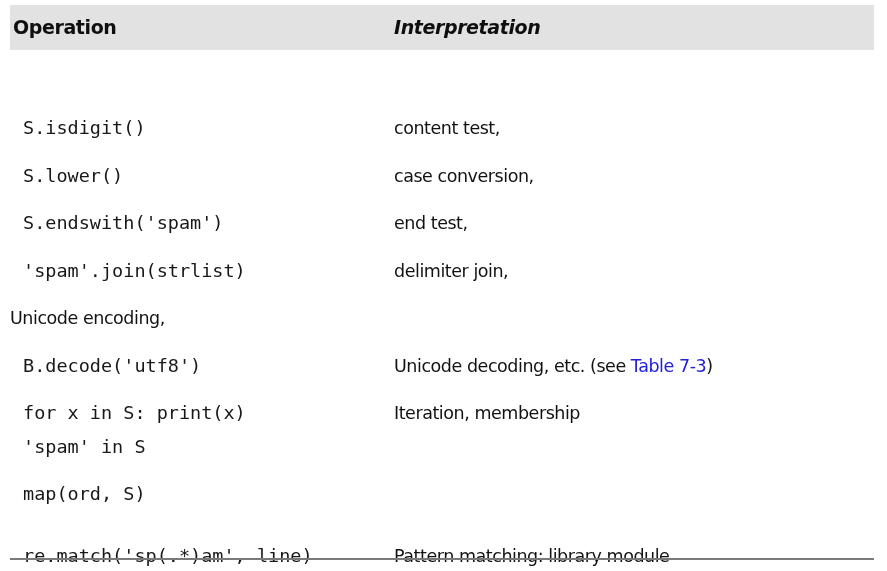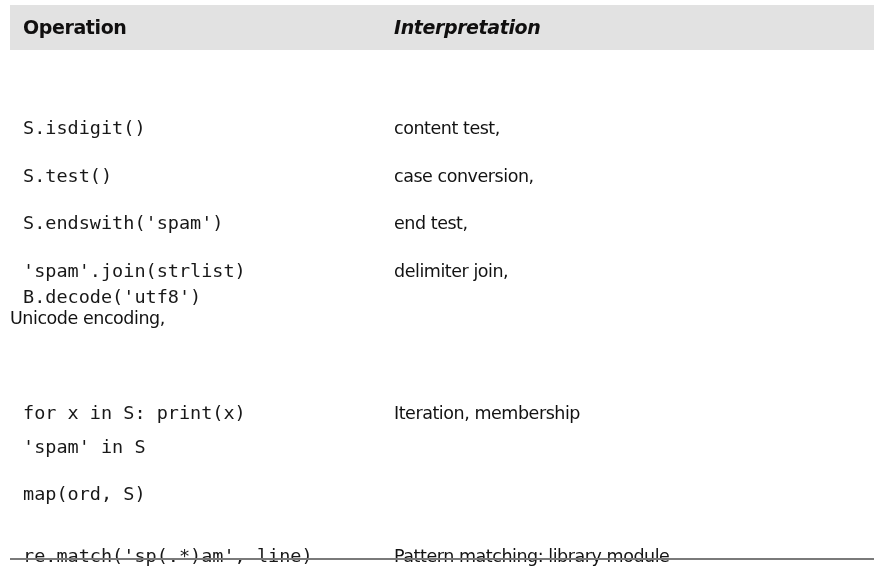--- a/index.html
+++ b/index.html
@@ -37,21 +37,21 @@
     left: 10px;
     top: 5px;
     width: 864px;
     height: 45px;
     display: flex;
     align-items: center;
   }
   .col-op {
     width: 384px;
     flex: 0 0 384px;
-    padding-left: 13px;
+    padding-left: 3px;
     box-sizing: border-box;
   }
   .col-interp {
     flex: 1 1 auto;
     padding-left: 0px;
     box-sizing: border-box;
     font-style: italic;
   }
   .header-cell {
     font-family: "DejaVu Sans", sans-serif;
@@ -127,40 +127,41 @@
   </div>
 
   <div class="body-rows">
 
     <div class="row">
       <div class="cell-op">S.isdigit()</div>
       <div class="cell-interp">content test,</div>
     </div>
 
     <div class="row">
-      <div class="cell-op">S.test()</div>
+      <div class="cell-op">S.lower()</div>
       <div class="cell-interp">case conversion,</div>
     </div>
 
     <div class="row">
       <div class="cell-op">S.endswith('spam')</div>
       <div class="cell-interp">end test,</div>
     </div>
 
     <div class="row">
       <div class="cell-op">'spam'.join(strlist)</div>
       <div class="cell-interp">delimiter join,</div>
     </div>
 
     <div class="row">
       <div class="cell-interp">Unicode encoding,</div>
     </div>
 
     <div class="row">
       <div class="cell-op">B.decode('utf8')</div>
+      <div class="cell-interp"><span>Unicode decoding, etc. (see </span><span class="link">Table 7-3</span><span>)</span></div>
     </div>
 
     <div class="row">
       <div class="cell-op">for x in S: print(x)</div>
       <div class="cell-interp">Iteration, membership</div>
     </div>
 
     <div class="row">
       <div class="cell-op">'spam' in S</div>
       <div class="cell-interp"></div>

